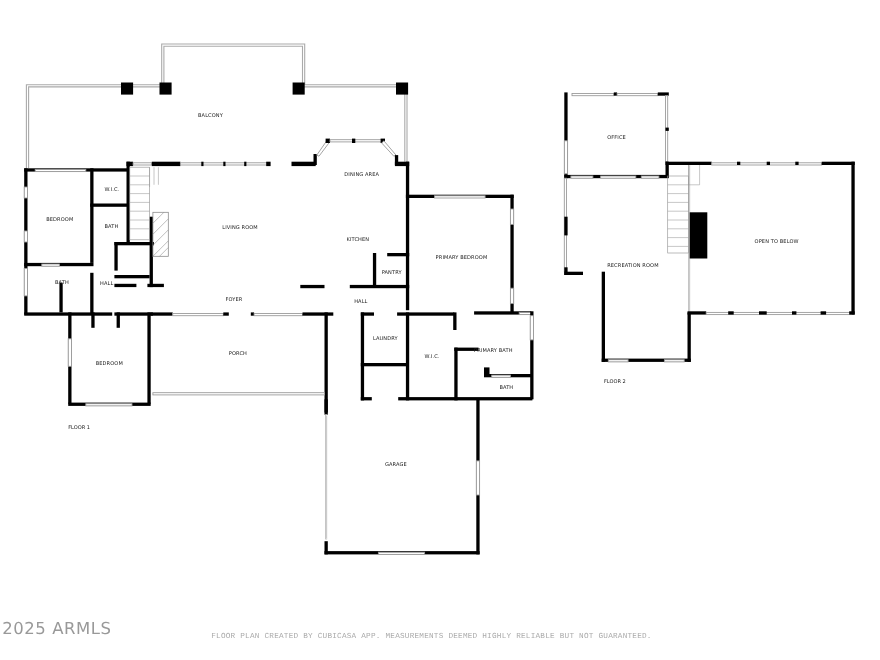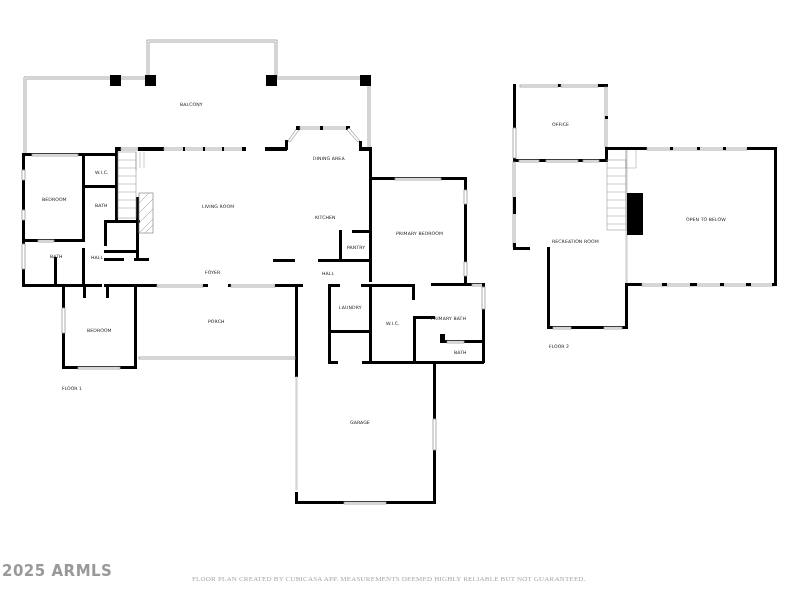--- a/index.html
+++ b/index.html
@@ -4,22 +4,22 @@
 <style>
   html, body { margin: 0; padding: 0; background: #ffffff; }
   body { width: 800px; height: 600px; position: relative; overflow: hidden; font-family: "DejaVu Sans", sans-serif; }
   svg { position: absolute; left: 0; top: 0; }
   .room-label { font-family: "DejaVu Sans", sans-serif; font-size: 4.6px; fill: #222; letter-spacing: 0.1px; }
   .floor-label { font-family: "DejaVu Sans", sans-serif; font-size: 4.6px; fill: #222; }
   .wall { fill: #000; }
   .win { fill: #fff; stroke: #999; stroke-width: 0.8; }
   .rail { fill: none; stroke: #aaa; stroke-width: 1; }
   .thin { fill: none; stroke: #bbb; stroke-width: 0.8; }
-  .copyright { position: absolute; left: 2px; top: 562px; font-family: "DejaVu Sans", sans-serif; font-size: 15px; color: #999; letter-spacing: 0.5px; font-weight: 700; }
-  .disclaimer { position: absolute; left: 192px; top: 575px; font-family: Liberation Serif, serif; font-size: 7px; color: #aaa; letter-spacing: 0.2px; }
+  .copyright { position: absolute; left: 2px; top: 562px; font-family: "DejaVu Sans", sans-serif; font-size: 15px; color: #999; letter-spacing: 0.5px; font-weight: 400; }
+  .disclaimer { position: absolute; left: 192px; top: 575px; font-family: Liberation Mono, monospace; font-size: 7px; color: #aaa; letter-spacing: 0.2px; }
 </style>
 </head>
 <body>
 
 <svg width="800" height="600" viewBox="0 0 800 600" xmlns="http://www.w3.org/2000/svg">
 
   <g>
 
     <g>
       <polyline class="rail" points="24,153 24,77 147,77 147,40 277,40 277,77 370,77 370,147"></polyline>

